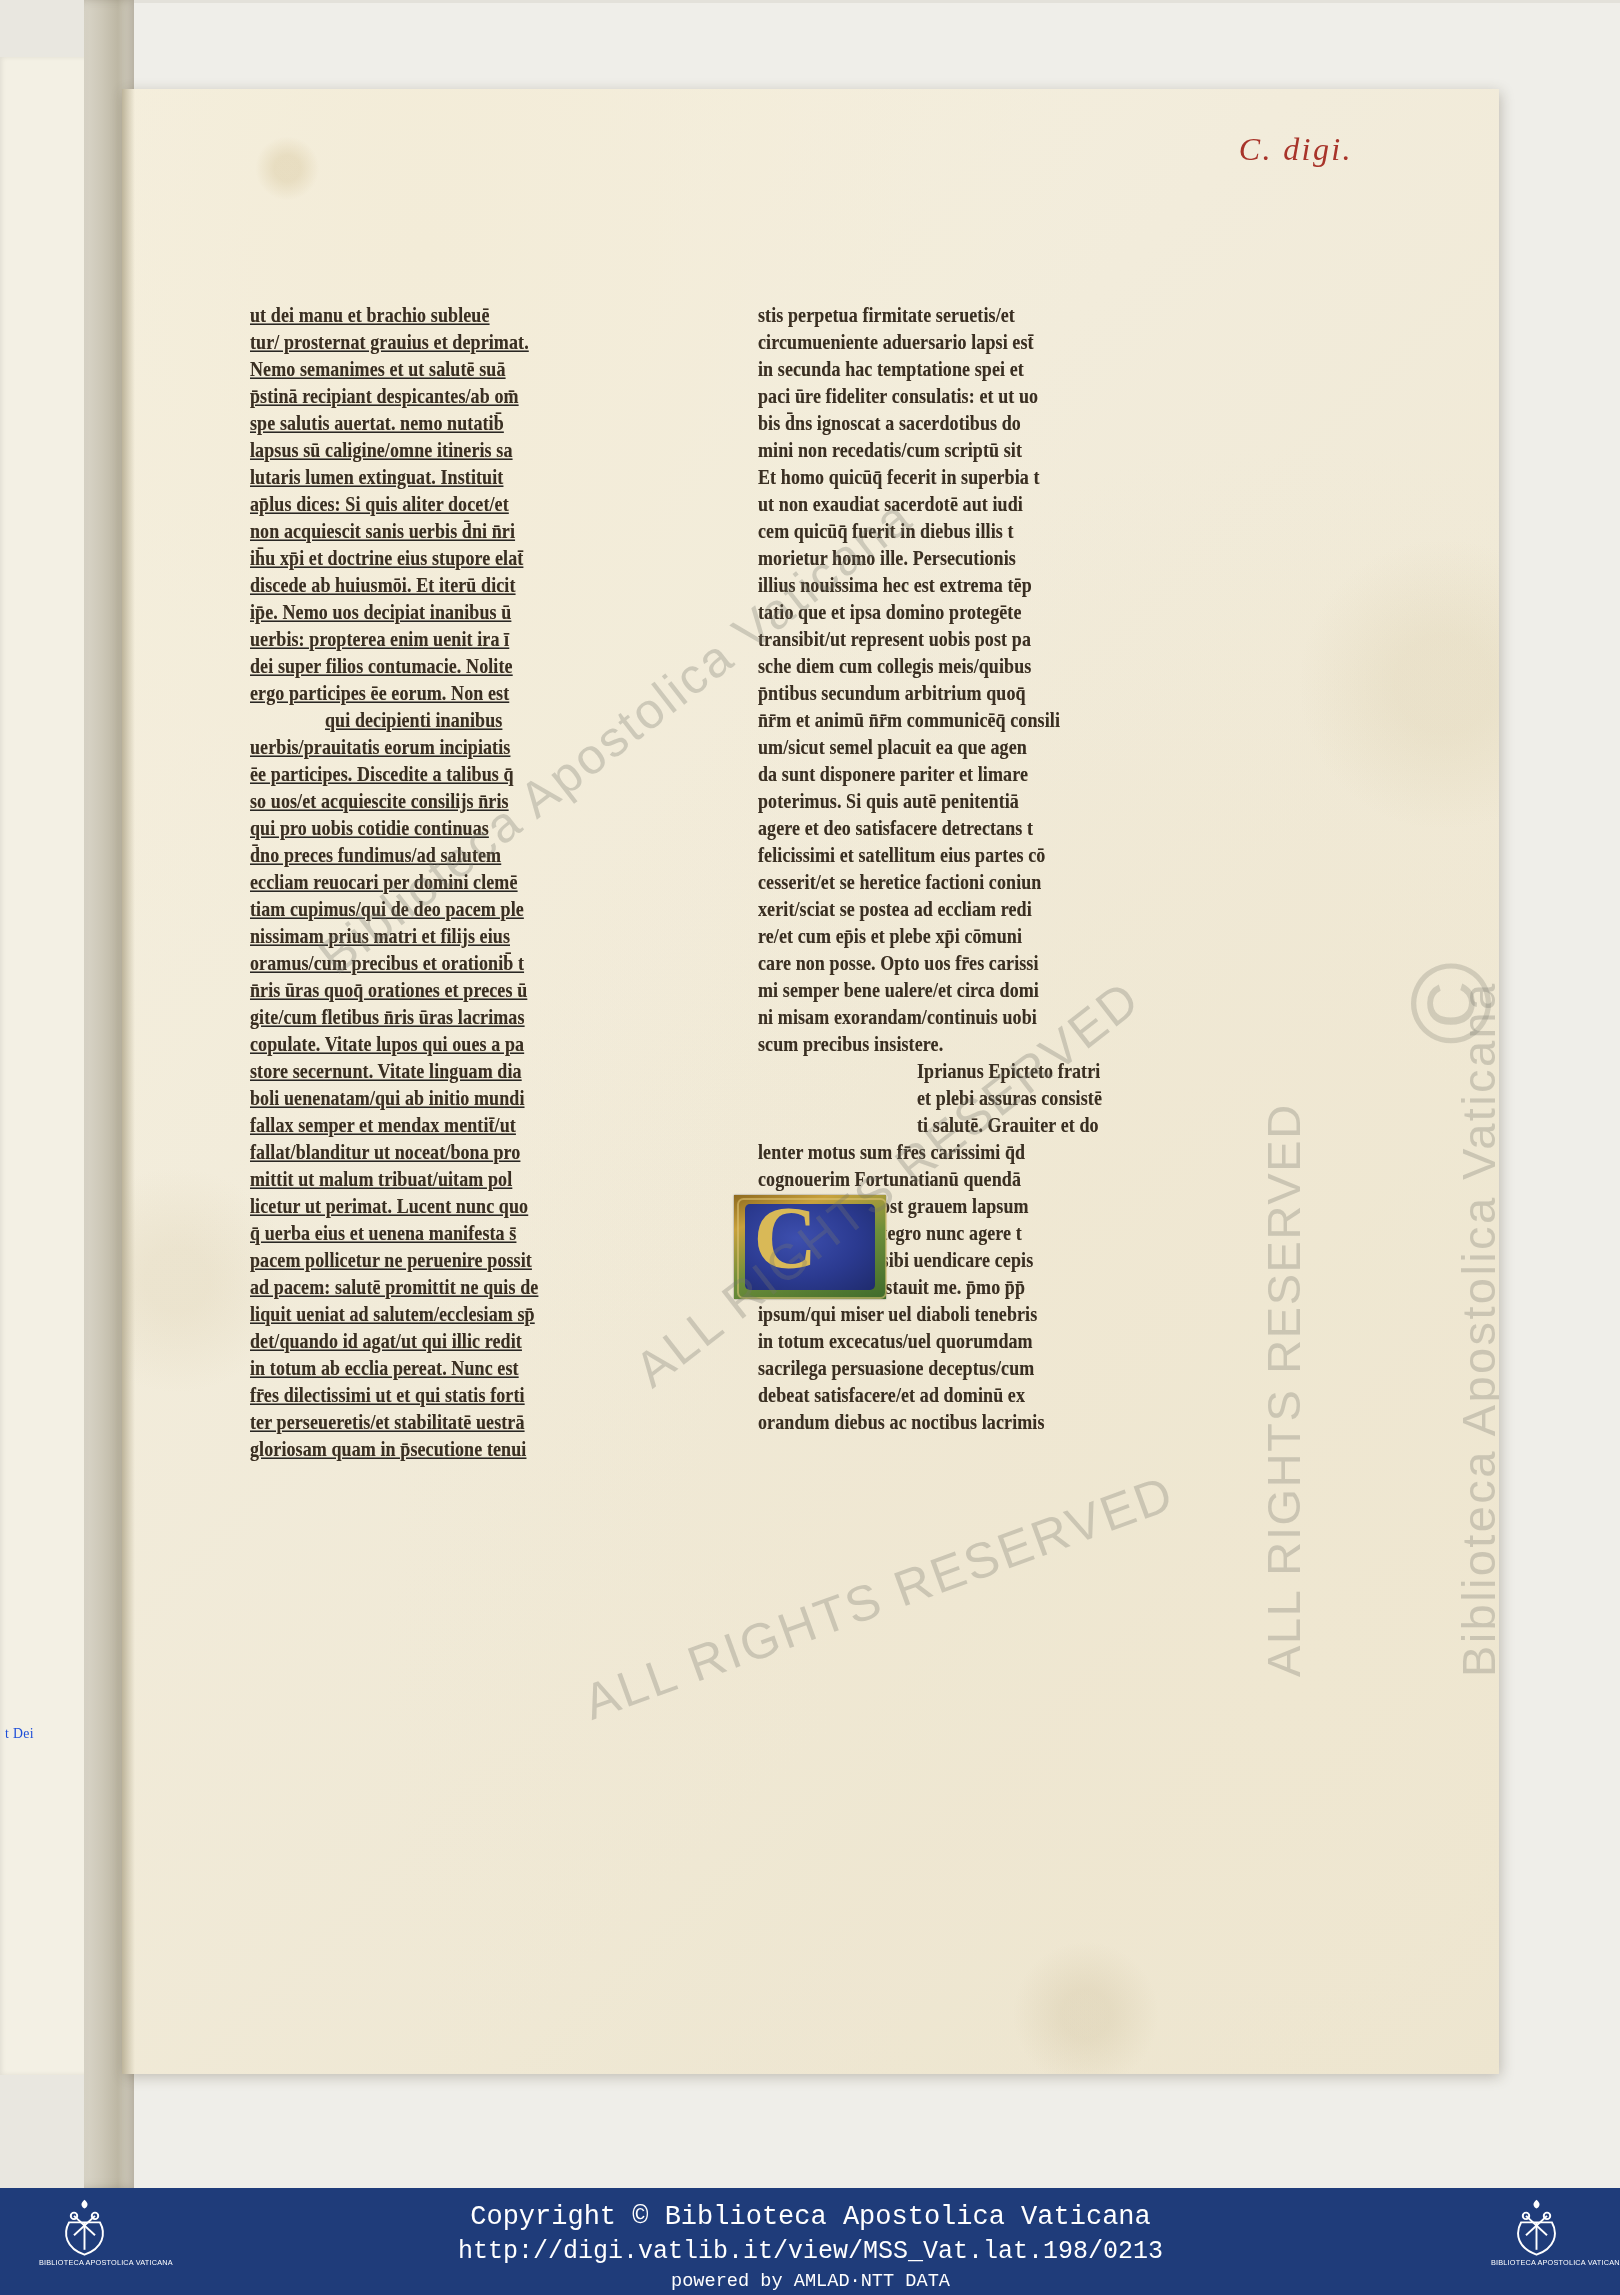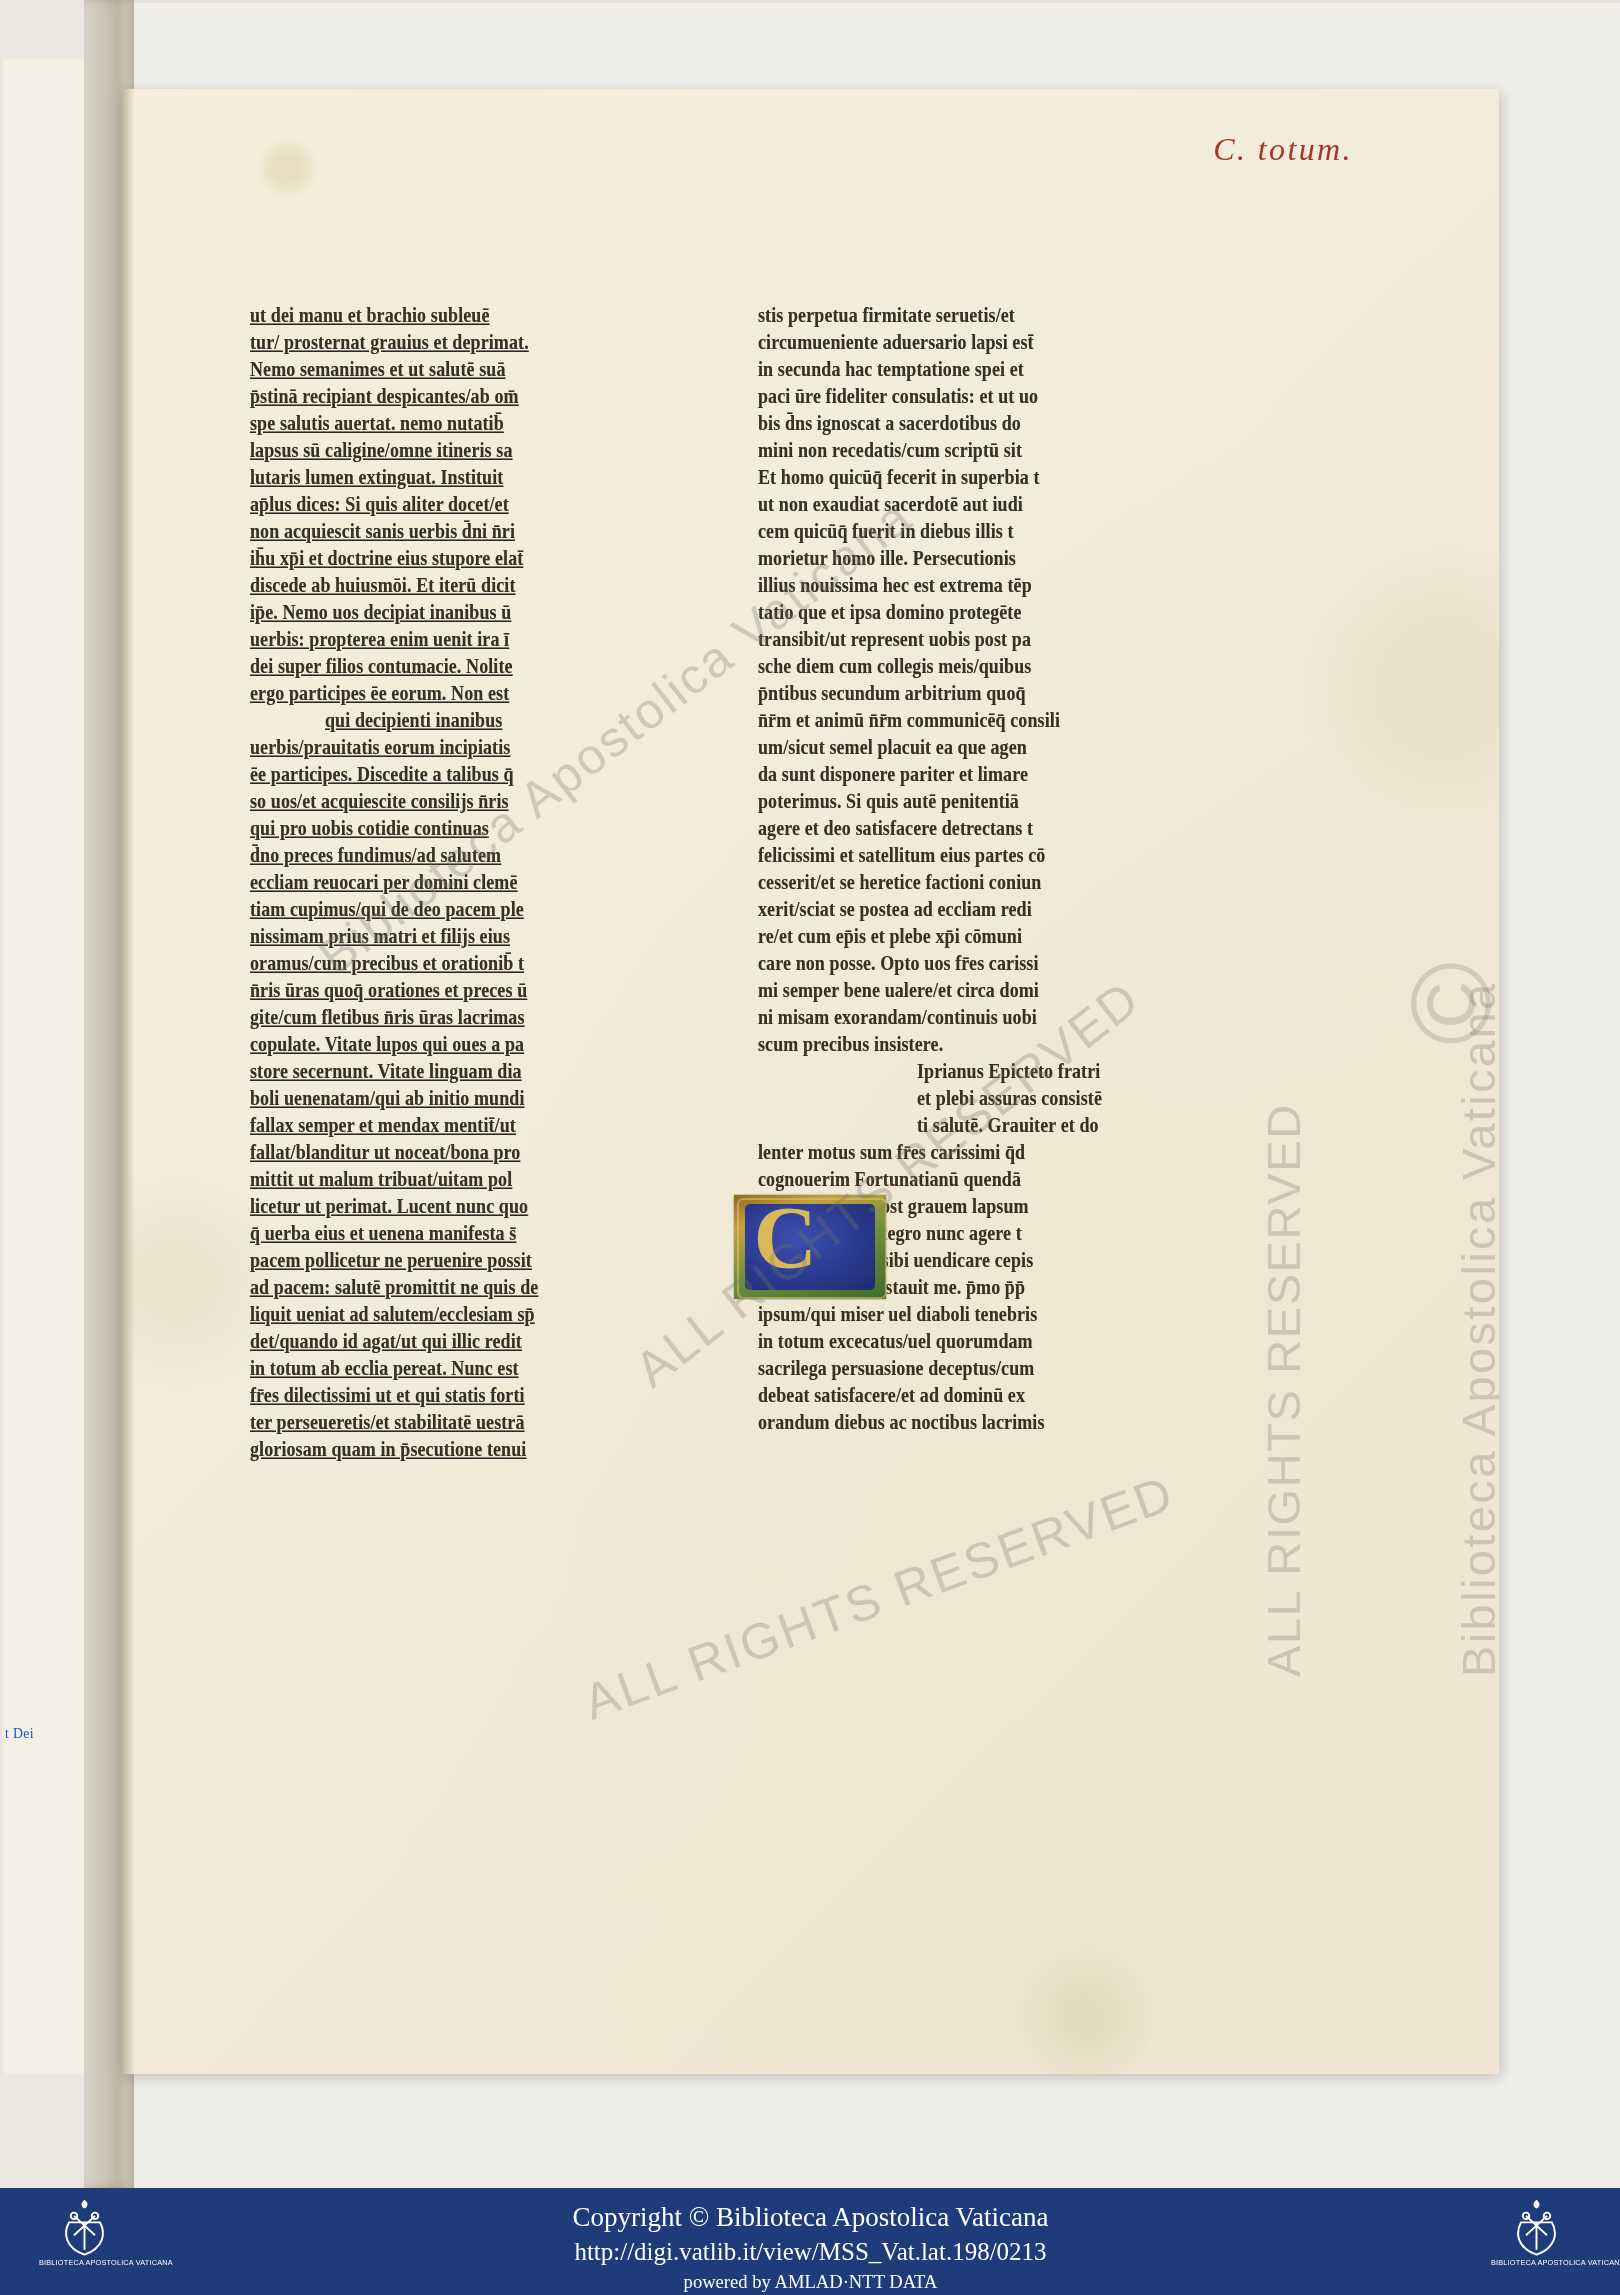--- a/index.html
+++ b/index.html
@@ -236,21 +236,21 @@
     top: 2188px;
     width: 1621px;
     height: 108px;
     background: #1f3c7a;
     color: #ffffff;
   }
   #footer-center {
     position: absolute;
     left: 0; right: 0; top: 11.3px;
     text-align: center;
-    font-family: Liberation Serif, serif;
+    font-family: Liberation Mono, monospace;
   }
   #footer-copy  { font-size: 27px; line-height: 36px; }
   #footer-url   { font-size: 25px; line-height: 34px; }
   #footer-power { font-size: 18.6px; line-height: 26px; }
 
   .crest {
     position: absolute;
     top: 9.7px;
     width: 91px;
     height: 91px;
@@ -279,21 +279,21 @@
 
     <div id="left-leaf">
       <div id="left-leaf-text">t Dei</div>
     </div>
 
     <div id="gutter"></div>
 
     <div id="folio">
       <div id="folio-bind"></div>
 
-      <div id="folio-number">C. totum.</div>
+      <div id="folio-number">C. digi.</div>
 
       <div class="col" id="col-left">
         <div class="ln">ut dei manu et brachio subleuē</div>
         <div class="ln">tur/ prosternat grauius et deprimat.</div>
         <div class="ln">Nemo semanimes et ut salutē suā</div>
         <div class="ln">p̄stinā recipiant despicantes/ab om̄</div>
         <div class="ln">spe salutis auertat. nemo nutatib̄</div>
         <div class="ln">lapsus sū caligine/omne itineris sa</div>
         <div class="ln">lutaris lumen extinguat. Instituit</div>
         <div class="ln">ap̄lus dices: Si quis aliter docet/et</div>

